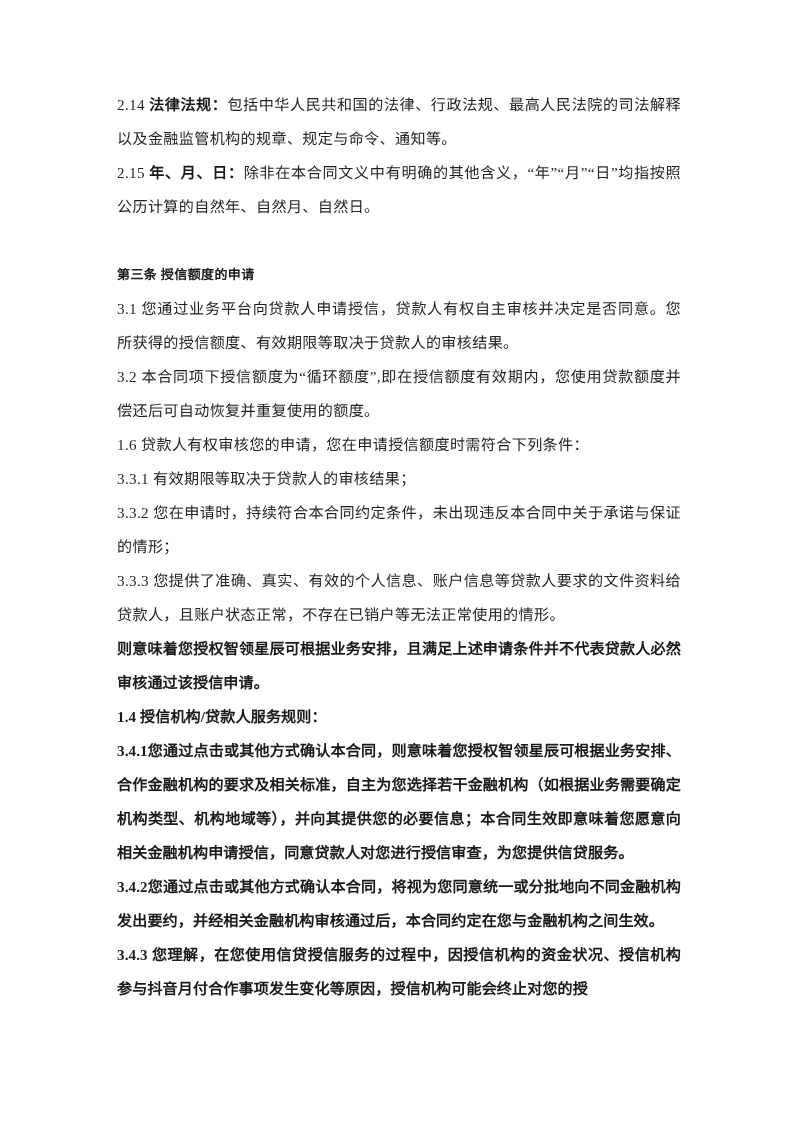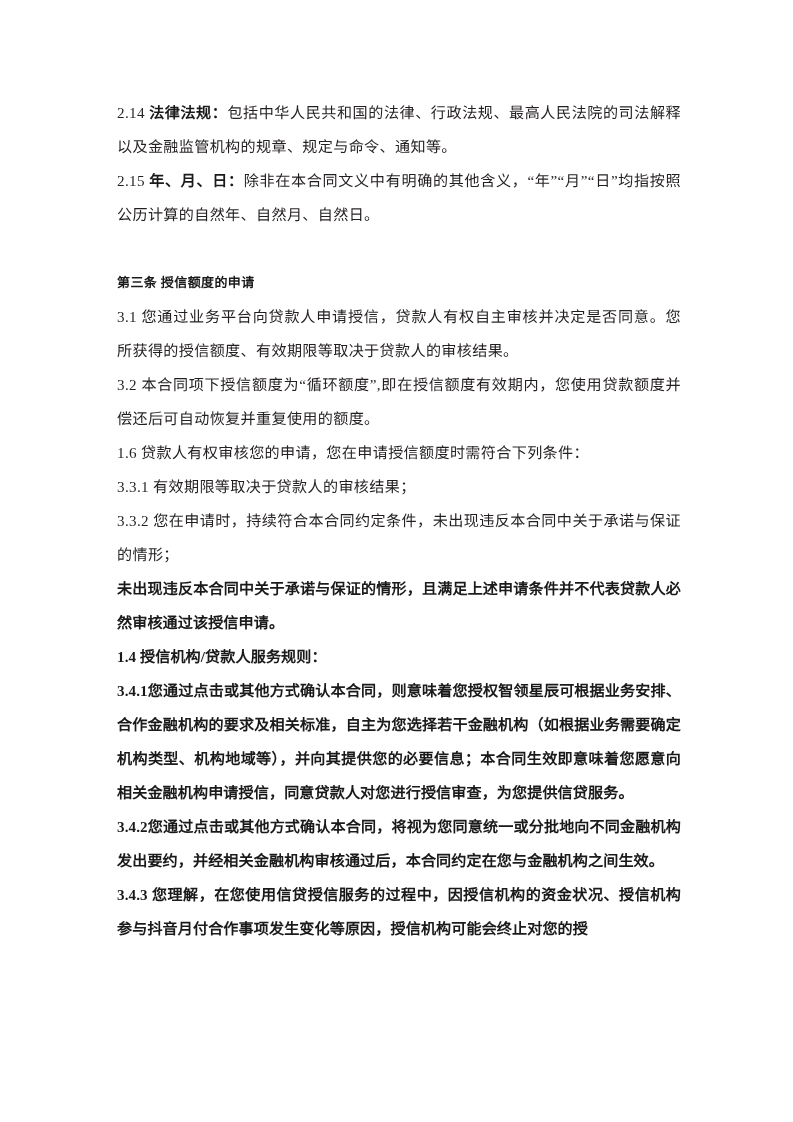--- a/index.html
+++ b/index.html
@@ -16,21 +16,21 @@
     margin: 0 auto;
     background: #ffffff;
     box-sizing: border-box;
     overflow: hidden;
     font-family: "Liberation Serif", "DejaVu Serif", serif;
   }
 
   .content {
     position: absolute;
     left: 117px;
-    top: 96px;
+    top: 88px;
     width: 564px;
   }
 
   
   .para {
     margin: 0;
     padding: 0;
     font-size: 15.1px;
     line-height: 34px;
     color: #231f20;
@@ -90,22 +90,23 @@
     <p class="para">3.1 您通过业务平台向贷款人申请授信，贷款人有权自主审核并决定是否同意。您所获得的授信额度、有效期限等取决于贷款人的审核结果。</p>
 
     <p class="para">3.2  本合同项下授信额度为“循环额度”,即在授信额度有效期内，您使用贷款额度并偿还后可自动恢复并重复使用的额度。</p>
 
     <p class="para">1.6 贷款人有权审核您的申请，您在申请授信额度时需符合下列条件：</p>
 
     <p class="para">3.3.1 有效期限等取决于贷款人的审核结果；</p>
 
     <p class="para">3.3.2 您在申请时，持续符合本合同约定条件，未出现违反本合同中关于承诺与保证的情形；</p>
 
+    <p class="para">3.3.3 您提供了准确、真实、有效的个人信息、账户信息等贷款人要求的文件资料给贷款人，且账户状态正常，不存在已销户等无法正常使用的情形。</p>
 
-    <p class="para bold">未出现违反本合同中关于承诺与保证的情形，且满足上述申请条件并不代表贷款人必然审核通过该授信申请。</p>
+    <p class="para bold">则意味着您授权智领星辰可根据业务安排，且满足上述申请条件并不代表贷款人必然审核通过该授信申请。</p>
 
     <p class="para bold">1.4 授信机构/贷款人服务规则：</p>
 
     <p class="para bold">3.4.1您通过点击或其他方式确认本合同，则意味着您授权智领星辰可根据业务安排、合作金融机构的要求及相关标准，自主为您选择若干金融机构（如根据业务需要确定机构类型、机构地域等），并向其提供您的必要信息；本合同生效即意味着您愿意向相关金融机构申请授信，同意贷款人对您进行授信审查，为您提供信贷服务。</p>
 
     <p class="para bold">3.4.2您通过点击或其他方式确认本合同，将视为您同意统一或分批地向不同金融机构发出要约，并经相关金融机构审核通过后，本合同约定在您与金融机构之间生效。</p>
 
     <p class="para bold">3.4.3 您理解，在您使用信贷授信服务的过程中，因授信机构的资金状况、授信机构参与抖音月付合作事项发生变化等原因，授信机构可能会终止对您的授</p>
 
   </div>

